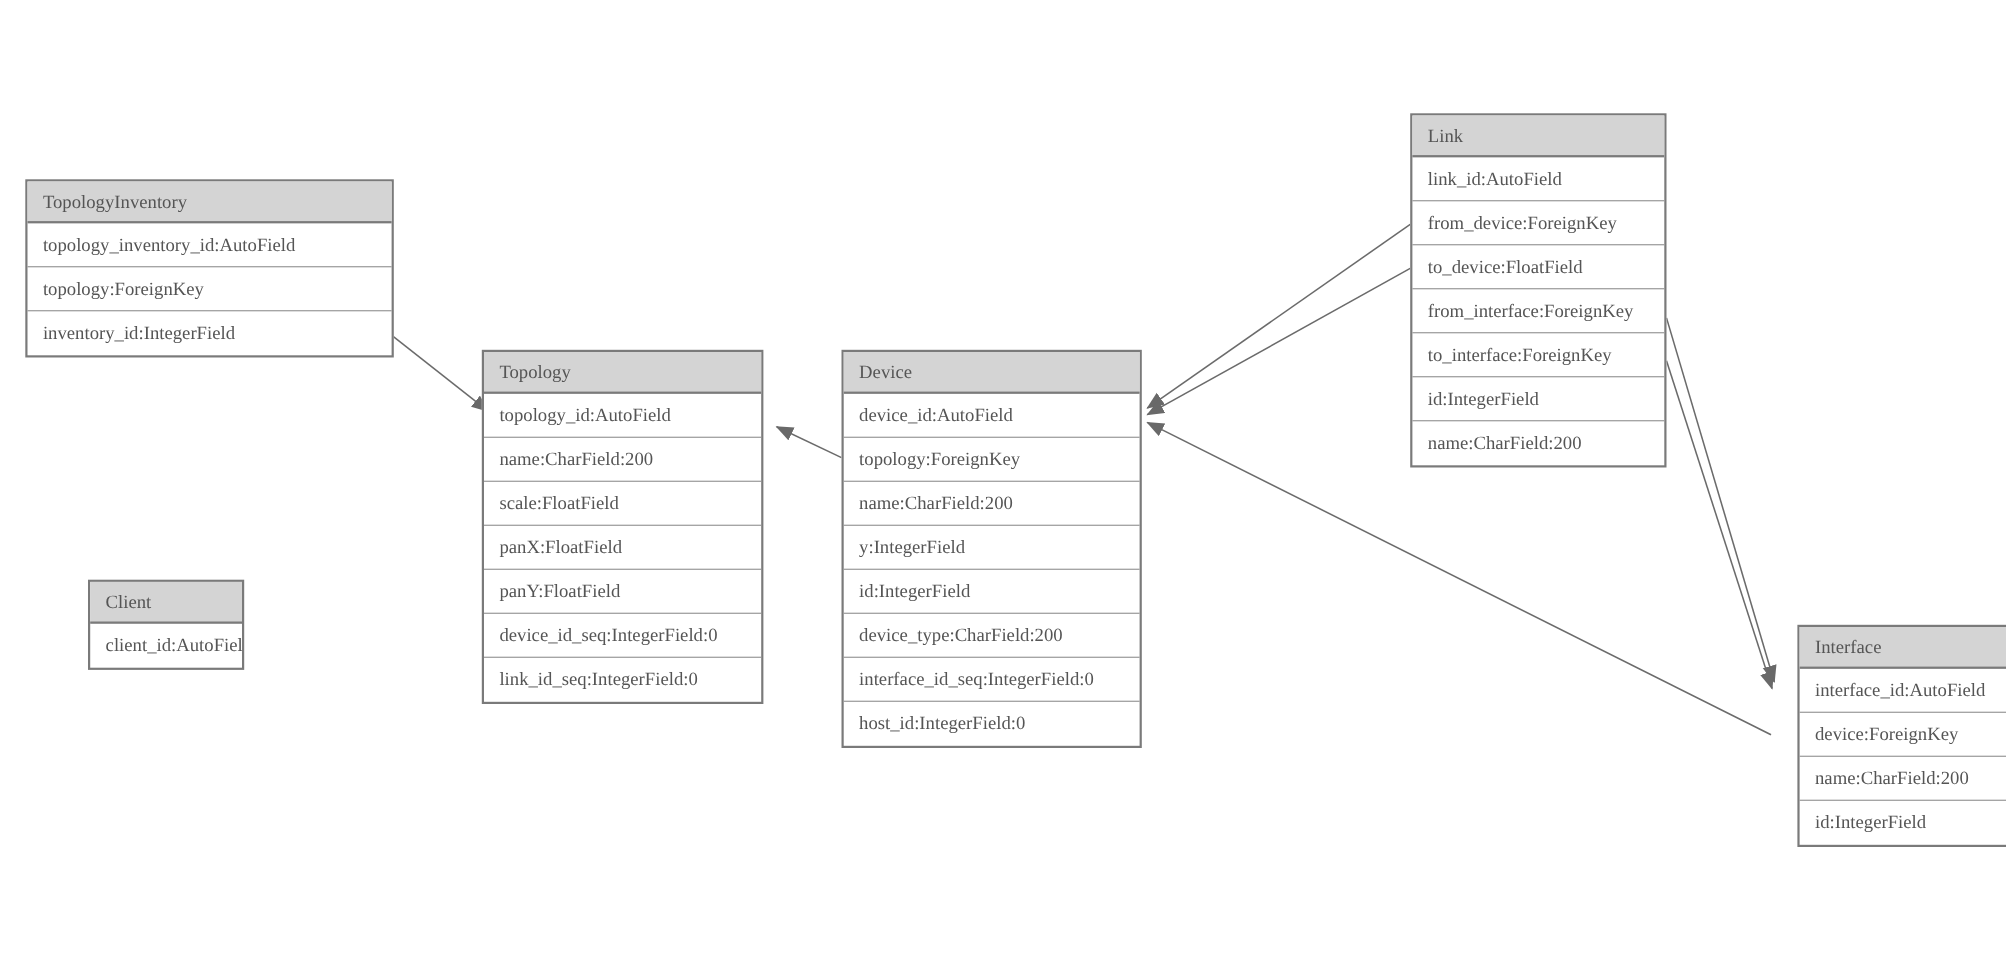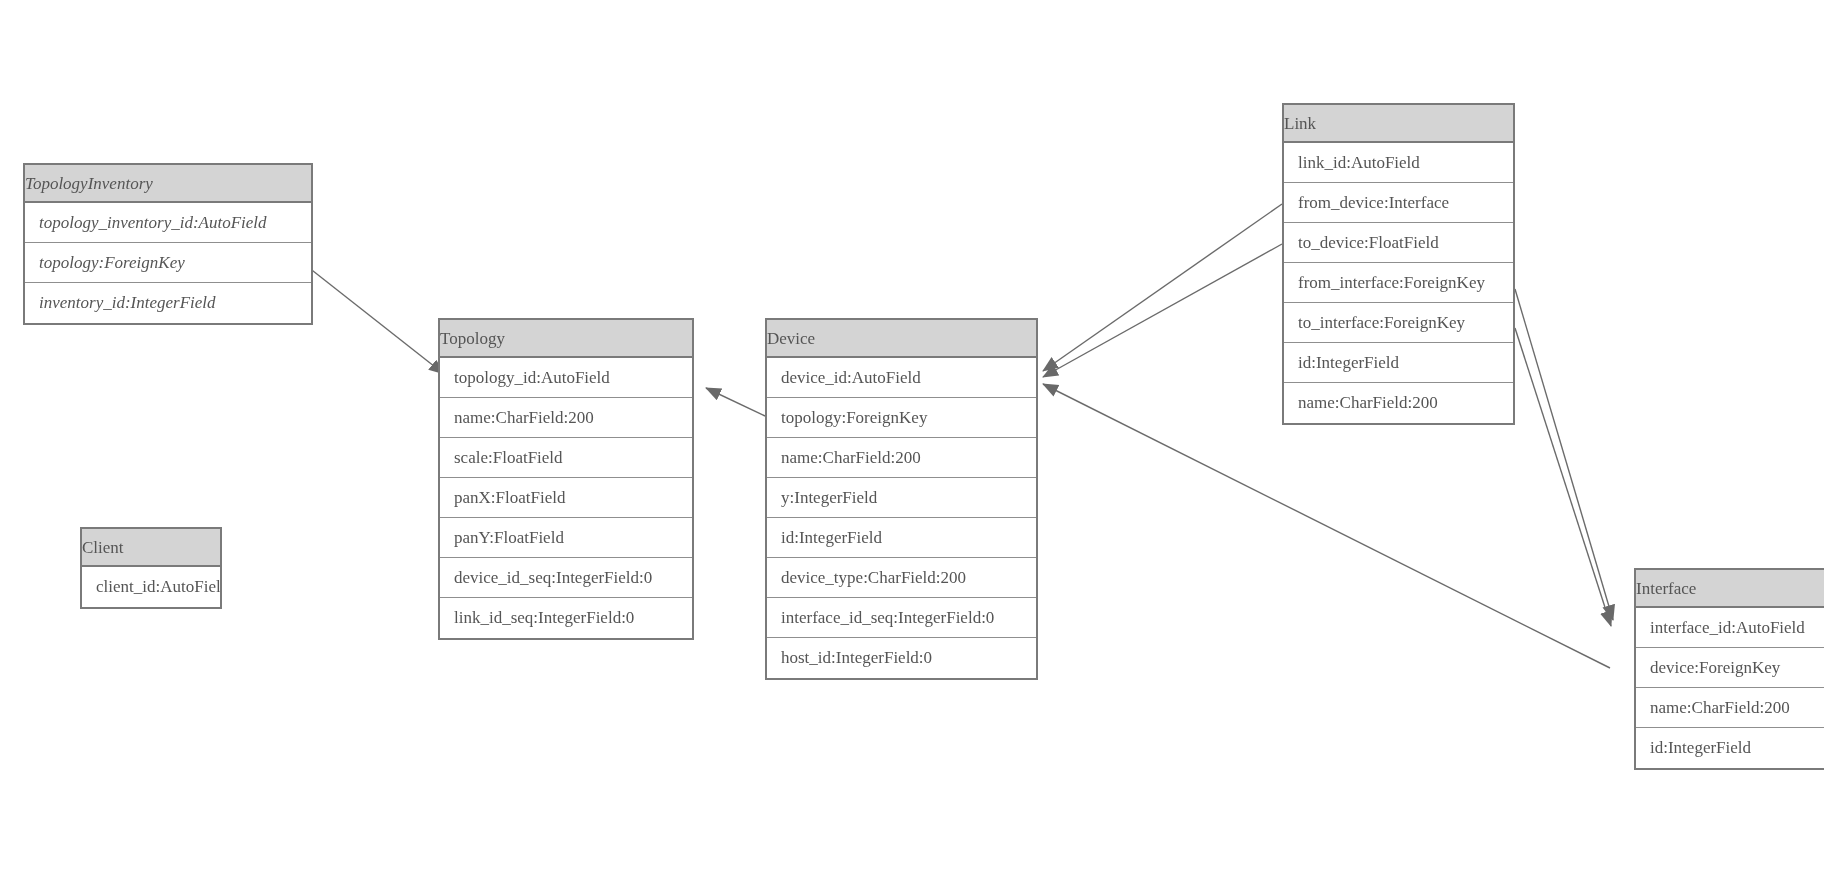--- a/index.html
+++ b/index.html
@@ -14,35 +14,36 @@
     position:absolute;
     background:#ffffff;
     border:2px solid #7a7a7a;
     font-size:17px;
   }
   .entity-header {
     height:38px;
     line-height:37px;
     background:#d4d4d4;
     border-bottom:2px solid #7a7a7a;
+    padding-left:14px;
     white-space:nowrap;
     overflow:hidden;
   }
   .entity-row {
     height:40px;
     line-height:39px;
     border-bottom:1px solid #8f8f8f;
     padding-left:14px;
     white-space:nowrap;
     overflow:hidden;
   }
   .entity-row:last-child { border-bottom:none; }
 
   
-  #tbl-topology-inventory { left:23px;  top:163px; width:290px;font-style:italic; }
+  #tbl-topology-inventory { left:23px;  top:163px; width:335px; }
   #tbl-topology           { left:438px; top:318px; width:256px; }
   #tbl-client             { left:80px;  top:527px; width:142px; }
   #tbl-device             { left:765px; top:318px; width:273px; }
   #tbl-link               { left:1282px;top:103px; width:233px; }
   #tbl-interface          { left:1610px;top:568px; width:197px;margin-left:24px; }
 
   .edge-line { stroke:#6b6b6b; stroke-width:1.4; fill:none; }
 </style>
 </head>
 <body>
@@ -95,21 +96,21 @@
     <div class="entity-row">y:IntegerField</div>
     <div class="entity-row">id:IntegerField</div>
     <div class="entity-row">device_type:CharField:200</div>
     <div class="entity-row">interface_id_seq:IntegerField:0</div>
     <div class="entity-row">host_id:IntegerField:0</div>
   </div>
 
   <div class="entity" id="tbl-link">
     <div class="entity-header">Link</div>
     <div class="entity-row">link_id:AutoField</div>
-    <div class="entity-row">from_device:Interface</div>
+    <div class="entity-row">from_device:ForeignKey</div>
     <div class="entity-row">to_device:FloatField</div>
     <div class="entity-row">from_interface:ForeignKey</div>
     <div class="entity-row">to_interface:ForeignKey</div>
     <div class="entity-row">id:IntegerField</div>
     <div class="entity-row">name:CharField:200</div>
   </div>
 
   <div class="entity" id="tbl-interface">
     <div class="entity-header">Interface</div>
     <div class="entity-row">interface_id:AutoField</div>

